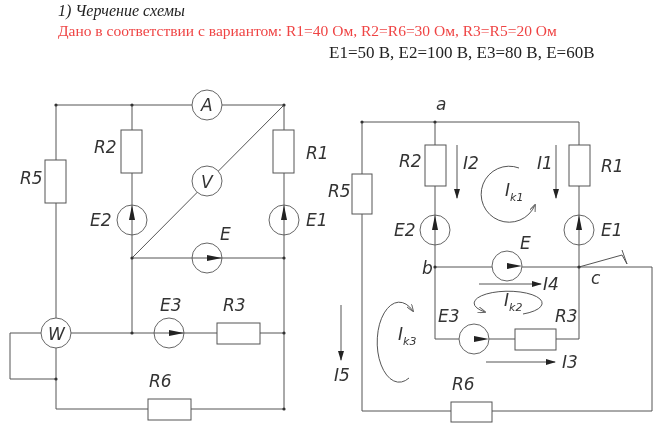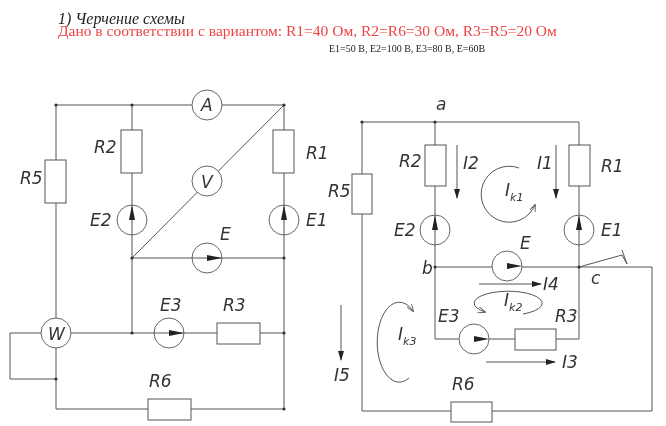--- a/index.html
+++ b/index.html
@@ -1,19 +1,19 @@
 <!DOCTYPE html>
 <html><head>
 <meta charset="utf-8">
 <style>
   html, body { margin:0; padding:0; background:#ffffff; }
   body { width:666px; height:426px; position:relative; overflow:hidden; }
-  .title { position:absolute; left:58px; top:10px; font-family:"Liberation Serif", serif; font-style:italic; font-size:16px; color:#222; }
+  .title { position:absolute; left:58px; top:2px; font-family:"Liberation Serif", serif; font-style:italic; font-size:16px; color:#222; }
   .given { position:absolute; left:58px; top:22px; font-family:"Liberation Serif", serif; font-size:15.5px; color:#ef4444; white-space:nowrap; }
-  .given2 { position:absolute; left:329px; top:43px; font-family:"Liberation Serif", serif; font-size:10px; color:#222; white-space:nowrap; }
+  .given2 { position:absolute; left:329px; top:43px; font-family:"Liberation Serif", serif; font-size:17px; color:#222; white-space:nowrap; }
   svg { position:absolute; left:0; top:0; }
   svg text { font-family:"DejaVu Sans", sans-serif; font-style:italic; fill:#333; }
   .w { stroke:#555; stroke-width:1; fill:none; }
   .r { stroke:#555; stroke-width:1; fill:#fff; }
   .c { stroke:#666; stroke-width:1; fill:#fff; }
   .arr { stroke:#555; stroke-width:1; fill:none; }
   .dot { fill:#333; }
   .lbl { font-size:17px; }
   .sub { font-size:11px; }
 </style>

